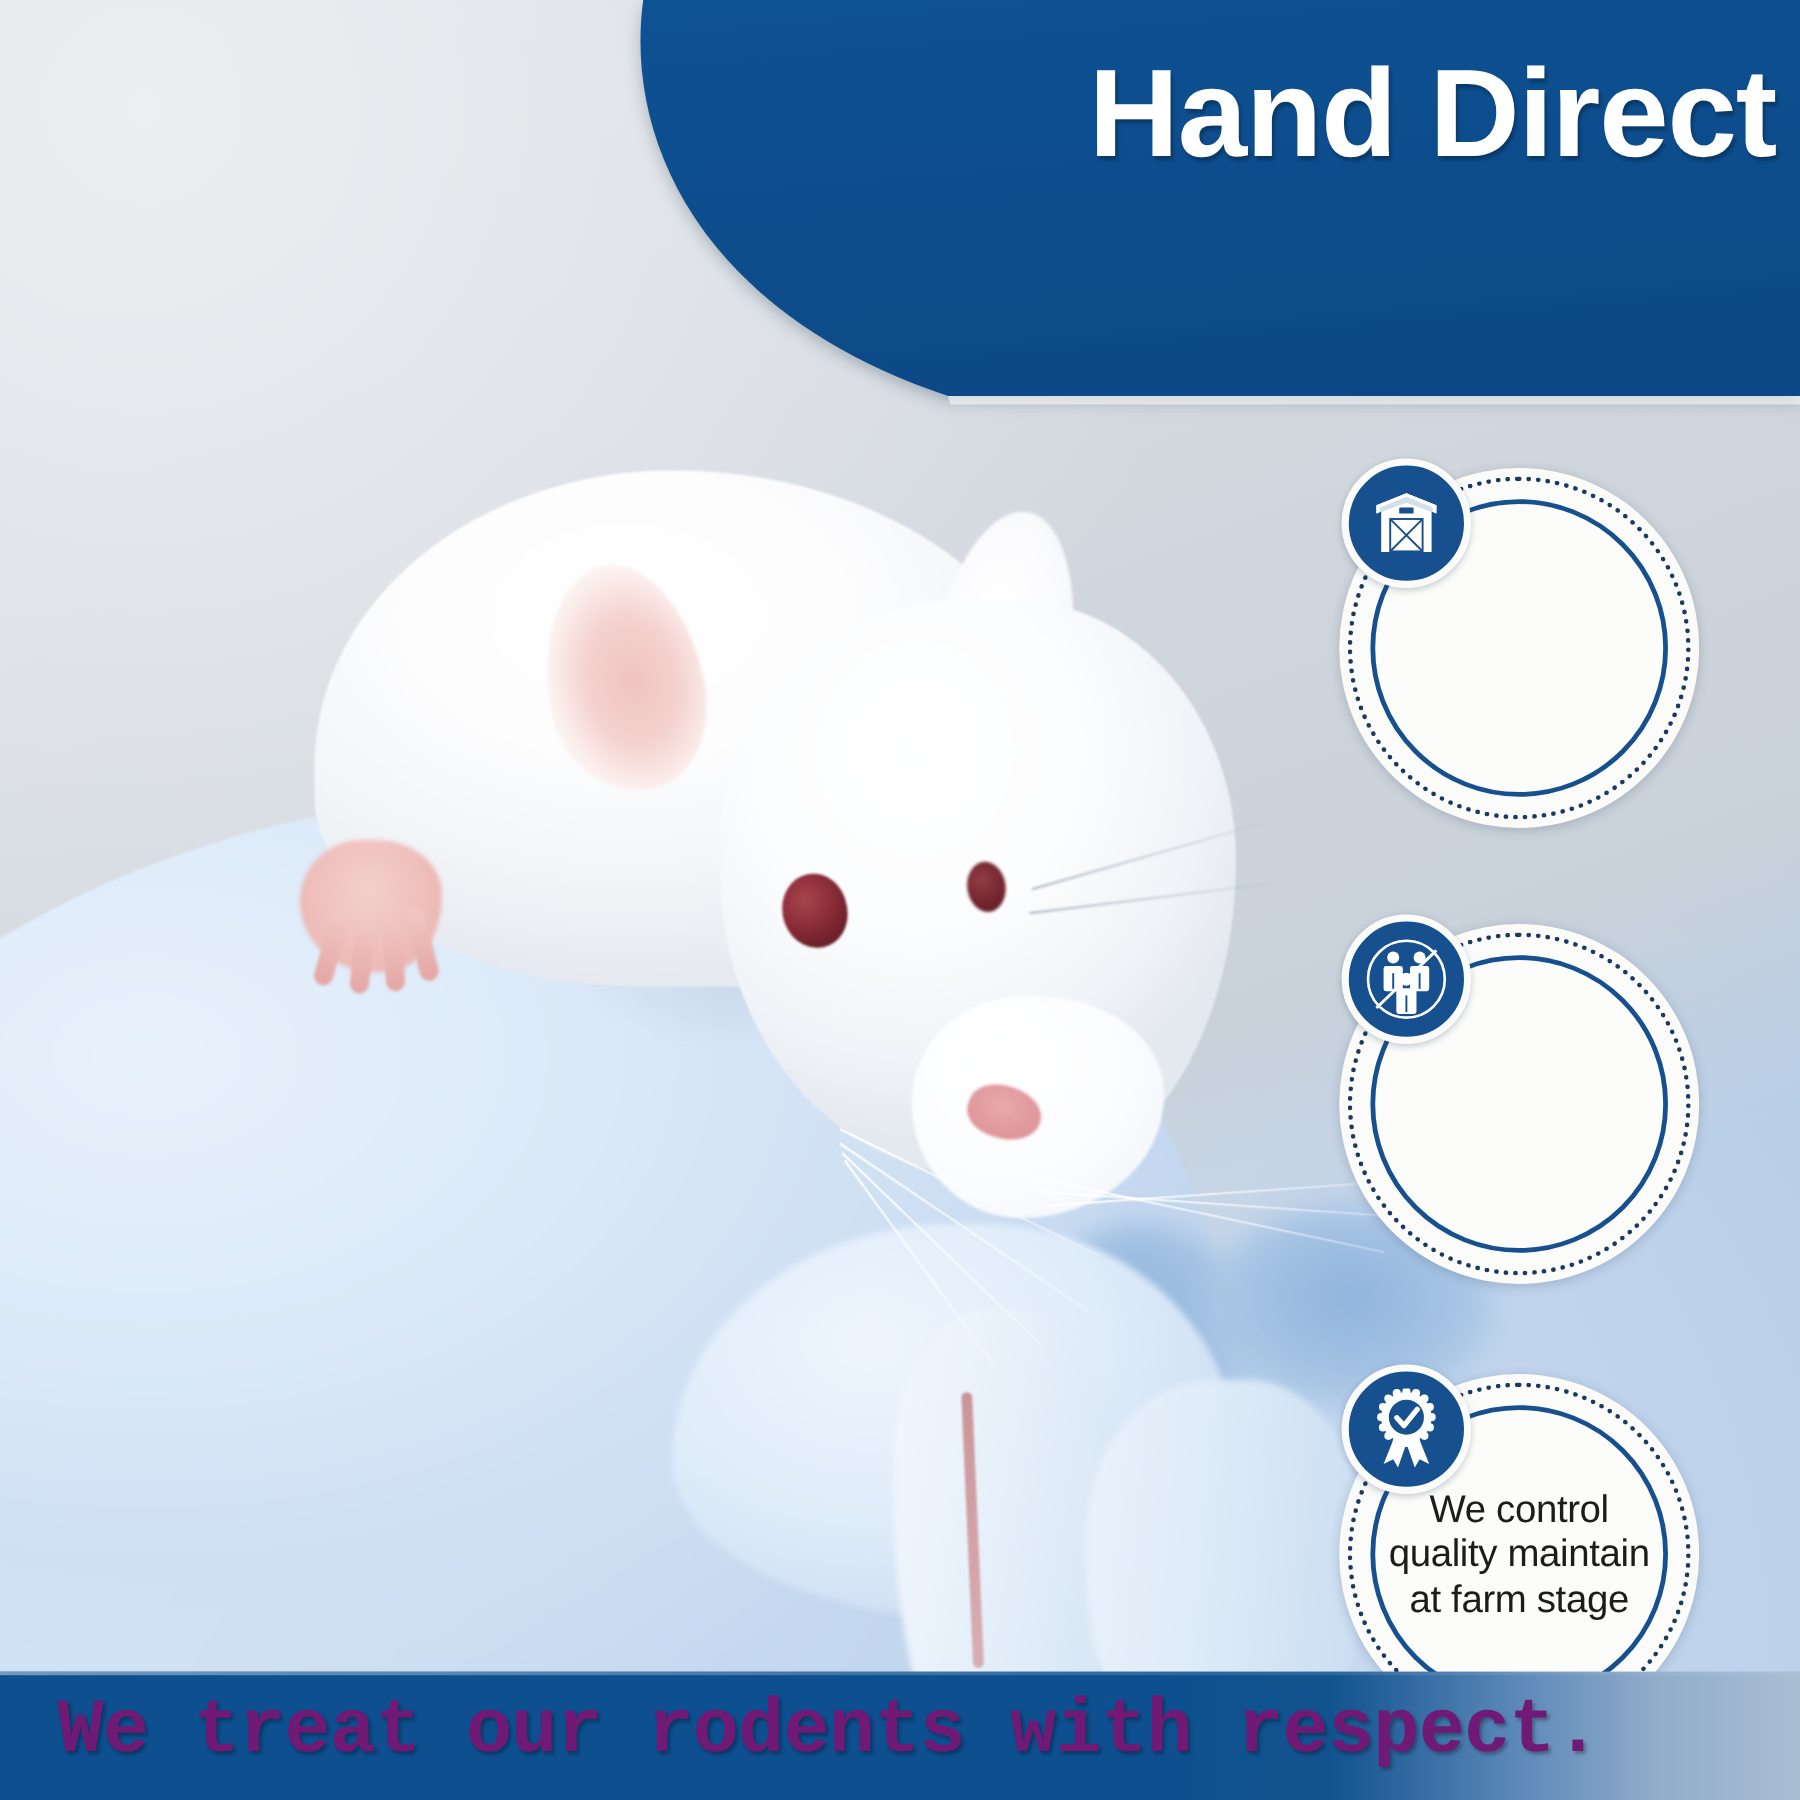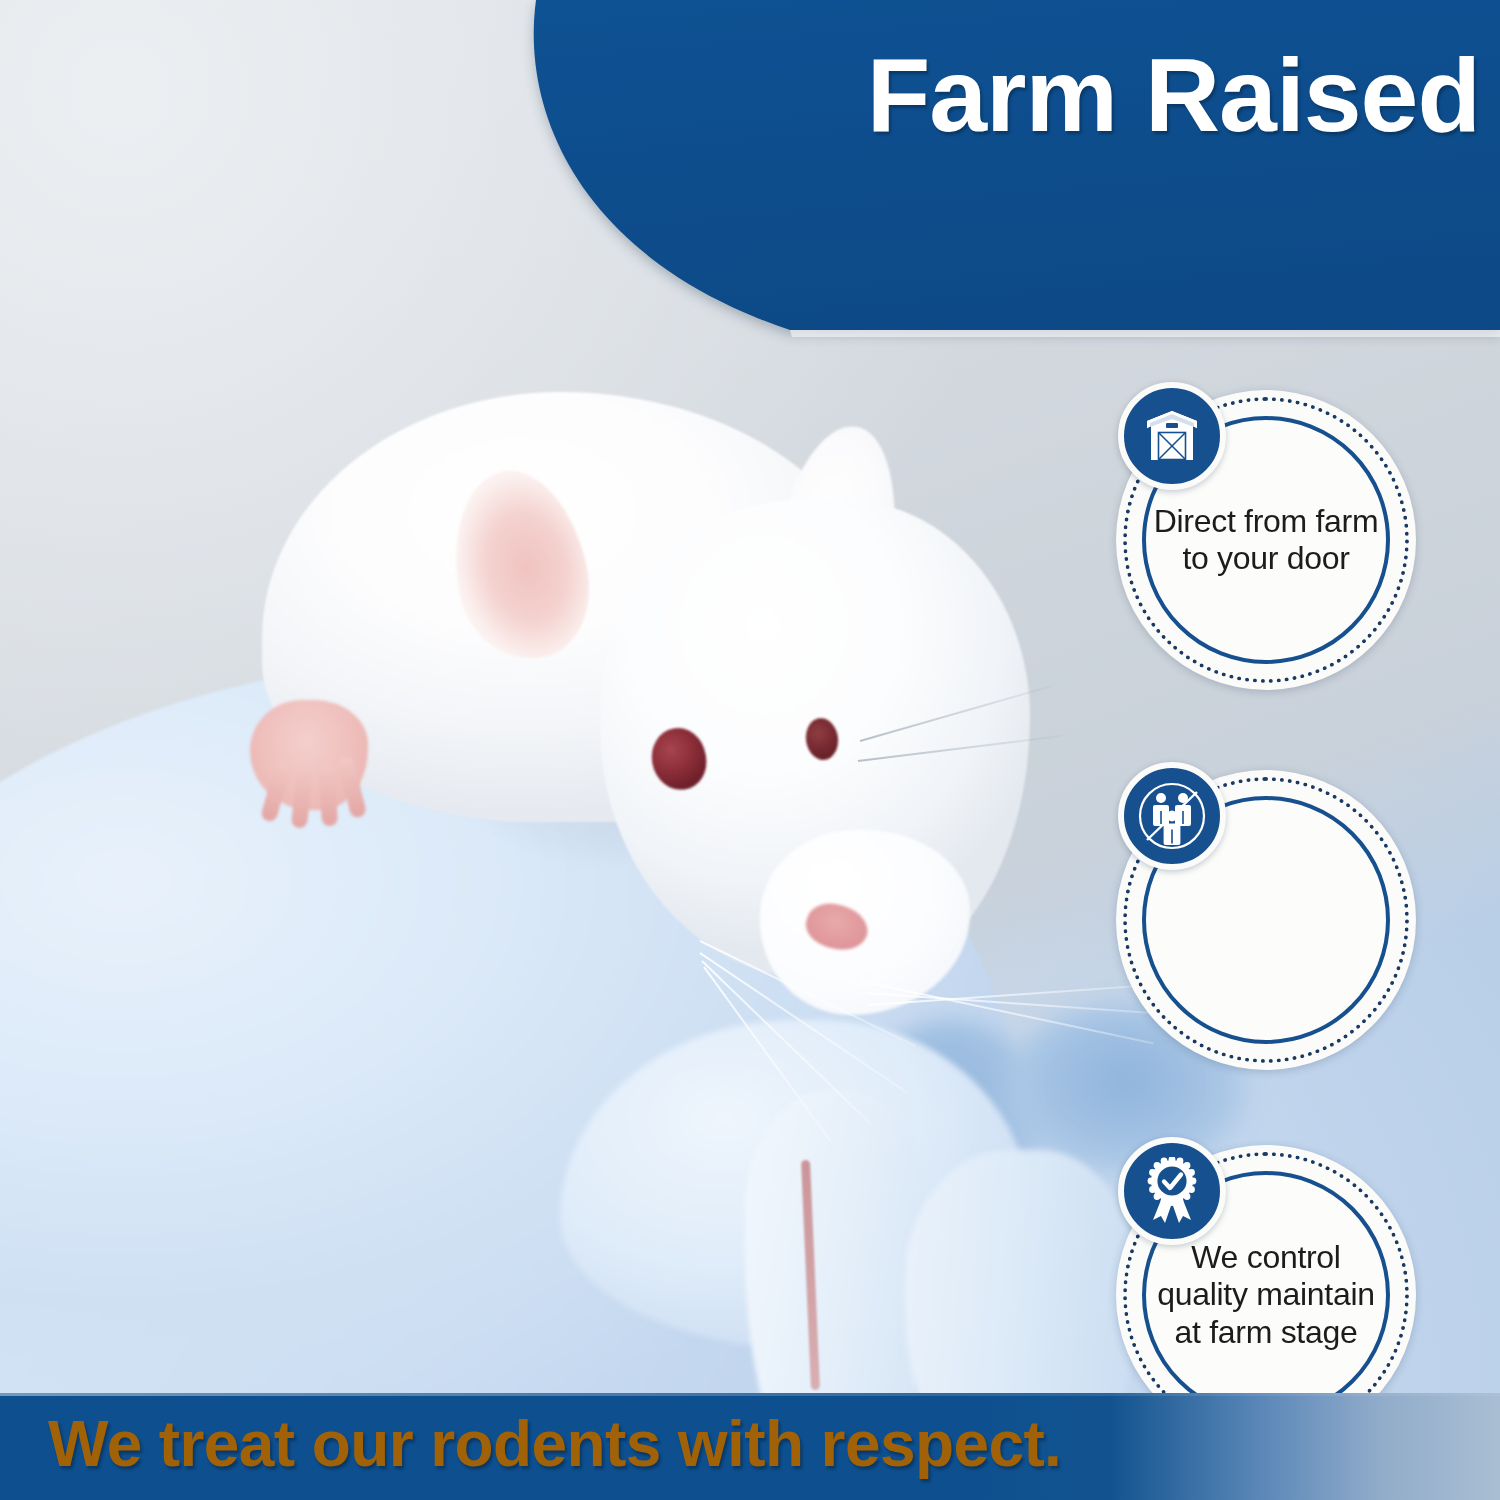--- a/index.html
+++ b/index.html
@@ -288,26 +288,27 @@
   }
   .footer-band::before {
     content: "";
     position: absolute;
     left: 0; top: 0; width: 100%; height: 3px;
     background: linear-gradient(90deg, rgba(255,255,255,.42), rgba(255,255,255,.12) 70%, rgba(255,255,255,.05));
   }
   .footer-text {
     position: absolute;
     left: 48px; top: 1407px;
-    color: #a16207;
+    color: #701a75;
     font-size: 64px;
     font-weight: 700;
     letter-spacing: -0.6px;
     text-shadow: 2px 3px 3px rgba(0,0,0,.3);
     white-space: nowrap;
+    font-family: Liberation Mono, monospace;
   }
 </style>
 </head>
 <body>
 
 <div id="canvas">
 
   <div class="photo">
     <div class="glove-main"></div>
     <div class="glove-dark-gap"></div>
@@ -354,33 +355,27 @@
         <filter id="hdrShadow" x="-10%" y="-10%" width="130%" height="150%">
           <feDropShadow dx="0" dy="5" stdDeviation="6" flood-color="#2a3d55" flood-opacity="0.30"></feDropShadow>
         </filter>
       </defs>
       <path d="M 1500 0 L 536 0
                C 520 118 586 262 790 330
                L 1500 330 Z" fill="url(#hdrGrad)" filter="url(#hdrShadow)"></path>
       <path d="M 790 330 L 1500 330 L 1500 337 L 792 337 Z" fill="#ffffff" opacity="0.55"></path>
     </svg>
     <div class="header-text">
-      <div>Farm Raised</div>
+      <div>Hand Direct</div>
     </div>
   </div>
 
   <div class="badge" style="left:1116px; top:390px;">
     <div class="badge-dotted"></div>
     <div class="badge-inner-ring"></div>
-    <div class="badge-label">
-      <div>
-        <div>Direct from farm</div>
-        <div>to your door</div>
-      </div>
-    </div>
     <div class="badge-icon">
       <span>
         <svg width="62" height="56" viewBox="0 0 62 56" aria-hidden="true">
 
           <path d="M31 3 L6 13 L6 20 L10 18 L10 52 L52 52 L52 18 L56 20 L56 13 Z" fill="#ffffff"></path>
           <path d="M31 3 L6 13 L6 20 L31 10 L56 20 L56 13 Z" fill="#ffffff"></path>
           <path d="M31 6 L9 15 L9 19 L31 11 L53 19 L53 15 Z" fill="#17508e" opacity="0.18"></path>
 
           <rect x="25" y="15" width="12" height="5" rx="1" fill="#17508e"></rect>
 

